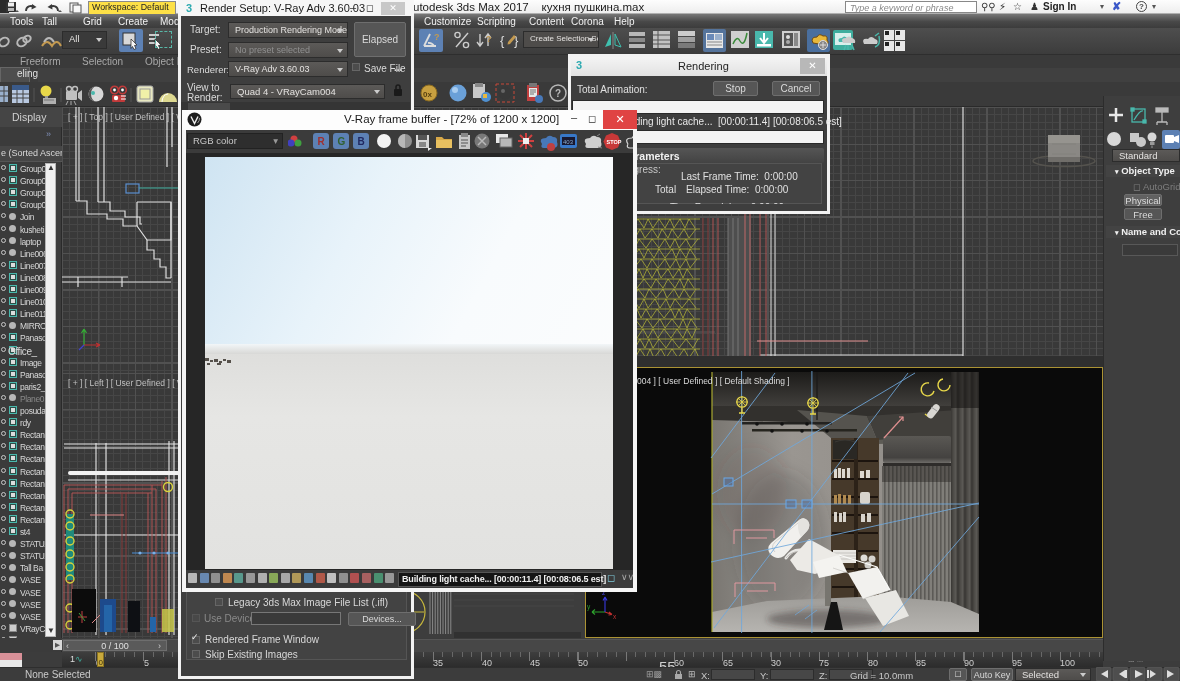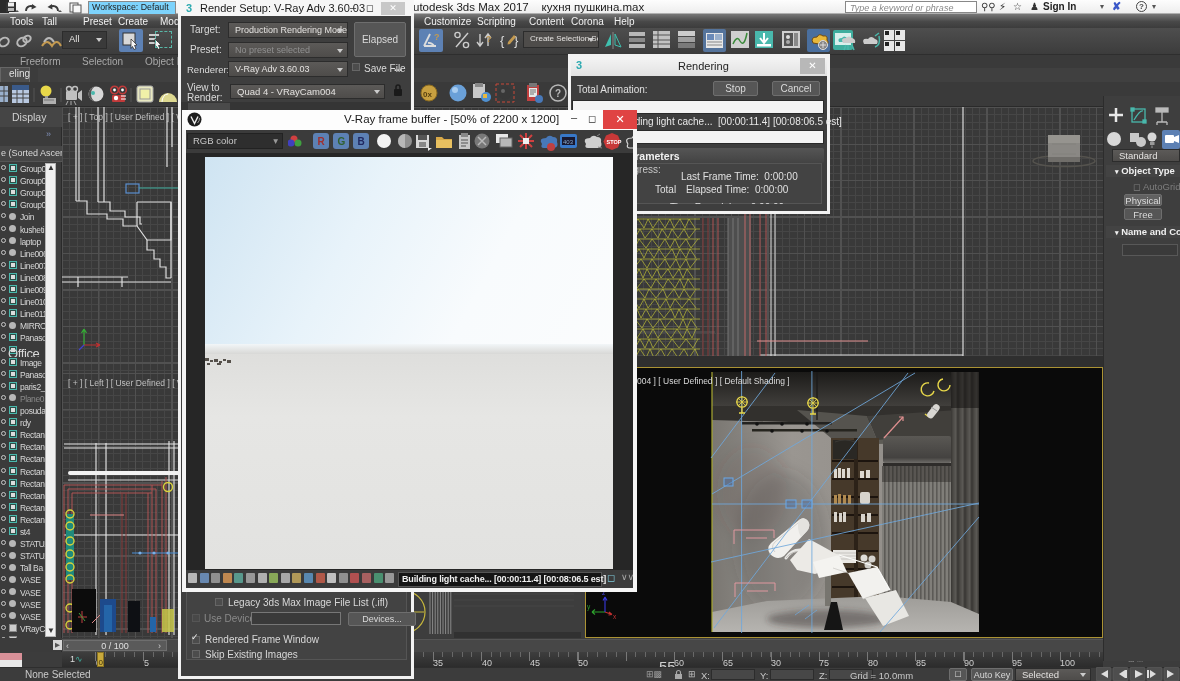--- a/index.html
+++ b/index.html
@@ -27,36 +27,36 @@
     <rect x="6" y="7" width="6" height="3" fill="#bbb"></rect>
 <path d="M24 10 C24 5 29 4 32 6" stroke="#3a3a3a" stroke-width="1.8" fill="none"></path>
     <path d="M30 3 l4.5 3 -5 2.5 z" fill="#3a3a3a"></path>
 <path d="M13 11 l2 -2 2 2 z" fill="#555"></path>
 <path d="M56 10 C56 5 51 4 48 6" stroke="#3a3a3a" stroke-width="1.8" fill="none"></path>
     <path d="M50 3 l-4.5 3 5 2.5 z" fill="#3a3a3a"></path>
 <path d="M56 11 l2 -2 2 2 z" fill="#555"></path>
 <rect x="68" y="2" width="8" height="9" fill="none" stroke="#555"></rect>
     <rect x="71" y="4" width="8" height="8" fill="#f8f8f8" stroke="#555"></rect>
 </svg>
-<div class="a" style="left:88px;top:1px;width:88px;height:16px;background:#7dd3fc;border:1px solid #8a8a8a;font-size:8.8px;color:#222;padding:0 3px;line-height:10px">Workspace: Default <span style="float:right;color:#555">▾</span></div>
+<div class="a" style="left:88px;top:1px;width:88px;height:16px;background:#fde047;border:1px solid #8a8a8a;font-size:8.8px;color:#222;padding:0 3px;line-height:10px">Workspace: Default <span style="float:right;color:#555">▾</span></div>
 <div class="tx" style="left:413px;top:1px;font-size:11.5px;color:#1a1a1a">utodesk 3ds Max 2017&nbsp;&nbsp;&nbsp;&nbsp;кухня пушкина.max</div>
 <div class="a" style="left:845px;top:1px;width:132px;height:12px;background:#fff;border:1px solid #888;font-size:9px;font-style:italic;color:#888;padding:1px 4px">Type a keyword or phrase</div>
 <div class="tx" style="left:981px;top:1px;font-size:10px;color:#333">⚲⚲</div>
 <div class="tx" style="left:999px;top:1px;font-size:10px;color:#3a3a3a">⚡︎</div>
 <div class="tx" style="left:1013px;top:1px;font-size:10px;color:#333">☆</div>
 <div class="tx" style="left:1030px;top:1px;font-size:10px;color:#333">♟</div>
 <div class="tx" style="left:1043px;top:1px;font-size:10px;font-weight:bold;color:#222">Sign In</div>
 <div class="tx" style="left:1100px;top:2px;font-size:8px;color:#555">▾</div>
 <div class="tx" style="left:1112px;top:0px;font-size:11px;font-weight:bold;color:#3a57c8">✘</div>
 <div class="a" style="left:1136px;top:1px;width:11px;height:11px;border:1.5px solid #444;border-radius:50%;font-size:8px;color:#444;text-align:center;line-height:9px;font-weight:bold">?</div>
 <div class="tx" style="left:1152px;top:2px;font-size:8px;color:#555">▾</div>
 <div class="a" style="left:0;top:14px;width:1180px;height:14px;background:linear-gradient(#787878,#484848 55%,#3c3c3c)"></div>
 <div class="tx" style="left:10px;top:15.5px;font-size:10px;color:#f2f2f2">Tools</div>
 <div class="tx" style="left:42px;top:15.5px;font-size:10px;color:#f2f2f2">Tall</div>
-<div class="tx" style="left:83px;top:15.5px;font-size:10px;color:#f2f2f2">Preset</div>
+<div class="tx" style="left:83px;top:15.5px;font-size:10px;color:#f2f2f2">Grid</div>
 <div class="tx" style="left:118px;top:15.5px;font-size:10px;color:#f2f2f2">Create</div>
 <div class="tx" style="left:160px;top:15.5px;font-size:10px;color:#f2f2f2">Modi</div>
 <div class="tx" style="left:424px;top:15.5px;font-size:10px;color:#f2f2f2">Customize</div>
 <div class="tx" style="left:477px;top:15.5px;font-size:10px;color:#f2f2f2">Scripting</div>
 <div class="tx" style="left:529px;top:15.5px;font-size:10px;color:#f2f2f2">Content</div>
 <div class="tx" style="left:571px;top:15.5px;font-size:10px;color:#f2f2f2">Corona</div>
 <div class="tx" style="left:614px;top:15.5px;font-size:10px;color:#f2f2f2">Help</div>
 <div class="a" style="left:0;top:28px;width:1180px;height:27px;background:linear-gradient(#4e4e4e,#3c3c3c);border-bottom:1px solid #2e2e2e"></div>
 <svg class="a" style="left:0px;top:30px" width="62" height="24" viewBox="0 0 62 24">
 <g stroke="#b8b8b8" stroke-width="2" fill="none">
@@ -170,21 +170,21 @@
         <rect x="12" y="1" width="4" height="4"></rect>
         <rect x="1" y="12" width="4" height="4"></rect>
         <rect x="12" y="12" width="4" height="4"></rect>
       </g>
     </g>
 </svg>
 <div class="a" style="left:0;top:55px;width:1180px;height:13px;background:#3a3a3a"></div>
 <div class="tx" style="left:20px;top:56px;font-size:10px;color:#a8a8a8">Freeform</div>
 <div class="tx" style="left:82px;top:56px;font-size:10px;color:#a8a8a8">Selection</div>
 <div class="tx" style="left:145px;top:56px;font-size:10px;color:#a8a8a8">Object P</div>
-<div class="a" style="left:0;top:67px;width:30px;height:15px;background:#4e4e4e;border:1px solid #666;border-bottom:none;color:#e0e0e0;font-size:10px;padding-left:8px">eling</div>
+<div class="a" style="left:0;top:67px;width:30px;height:15px;background:#4e4e4e;border:1px solid #666;border-bottom:none;color:#e0e0e0;font-size:10px;padding-left:16px">eling</div>
 <div class="a" style="left:38px;top:68px;width:1142px;height:14px;background:#404040"></div>
 <div class="a" style="left:0;top:82px;width:1180px;height:25px;background:#3a3a3a;border-bottom:1px solid #2a2a2a"></div>
 <svg class="a" style="left:0px;top:84px" width="178" height="22" viewBox="0 0 178 22">
 <rect x="0" y="2" width="8" height="16" fill="#9ab0cc"></rect>
     <path d="M0 7 h8 M0 12 h8 M4 2 v16" stroke="#444"></path>
 <g transform="translate(12,1)">
       <rect x="0" y="0" width="17" height="18" fill="#b8c8e0"></rect>
       <rect x="0" y="0" width="17" height="5" fill="#3a5a8a"></rect>
       <path d="M0 9 h17 M0 13 h17 M5 5 v13 M11 5 v13" stroke="#444"></path>
     </g>
@@ -352,21 +352,21 @@
     <span style="position:absolute;left:9px;top:1px;width:8px;height:8px;background:#2e4e48;border:1px solid #49b8ac">
       <span style="position:absolute;left:1px;top:1px;width:4px;height:4px;background:#ddd"></span>
     </span>
     <span style="position:absolute;left:20px;top:1px;font-size:8.5px;letter-spacing:-0.4px;color:#d8d8d8">Panaso</span>
   </div>
 <div class="a" style="left:0;top:344.5px;width:45px;height:12px;overflow:hidden">
     <span style="position:absolute;left:1px;top:2px;width:5px;height:5px;border:1px solid #c8c8c8;border-radius:50%"></span>
     <span style="position:absolute;left:9px;top:1px;width:8px;height:8px;background:#2e4e48;border:1px solid #49b8ac">
       <span style="position:absolute;left:1px;top:1px;width:4px;height:4px;background:#ddd"></span>
     </span>
-    <span style="position:absolute;left:8px;top:1px;font-size:13px;letter-spacing:-0.4px;color:#d8d8d8">Office_</span>
+    <span style="position:absolute;left:8px;top:1px;font-size:10px;letter-spacing:-0.4px;color:#d8d8d8">Office_</span>
   </div>
 <div class="a" style="left:0;top:356.6px;width:45px;height:12px;overflow:hidden">
     <span style="position:absolute;left:1px;top:2px;width:5px;height:5px;border:1px solid #c8c8c8;border-radius:50%"></span>
     <span style="position:absolute;left:9px;top:1px;width:8px;height:8px;background:#2e4e48;border:1px solid #49b8ac">
       <span style="position:absolute;left:1px;top:1px;width:4px;height:4px;background:#ddd"></span>
     </span>
     <span style="position:absolute;left:20px;top:1px;font-size:8.5px;letter-spacing:-0.4px;color:#d8d8d8">Image</span>
   </div>
 <div class="a" style="left:0;top:368.7px;width:45px;height:12px;overflow:hidden">
     <span style="position:absolute;left:1px;top:2px;width:5px;height:5px;border:1px solid #c8c8c8;border-radius:50%"></span>
@@ -1008,21 +1008,21 @@
 <div class="tx" style="left:205px;top:634px;font-size:10px;color:#d8d8d8;z-index:23">Rendered Frame Window</div>
 <div class="a" style="left:192px;top:650px;width:8px;height:8px;background:#4c4c4c;border:1px solid #666;z-index:23"></div>
 <div class="tx" style="left:205px;top:649px;font-size:10px;color:#d8d8d8;z-index:23">Skip Existing Images</div>
 <div class="a" style="left:182px;top:110px;width:455px;height:482px;background:#262626;border:4px solid #f5f5f5;border-top:none;z-index:30"></div>
 <div class="a" style="left:182px;top:110px;width:455px;height:20px;background:#fdfdfd;z-index:31"></div>
 <svg class="a" style="left:187px;top:112px;z-index:32" width="15" height="15" viewBox="0 0 15 15">
     <circle cx="7.5" cy="7.5" r="7" fill="#1e1e1e"></circle>
     <path d="M4 4.5 l3.5 7 3.5 -7" stroke="#eee" stroke-width="1.4" fill="none"></path>
     <path d="M10.5 11 a6 6 0 0 0 2 -5" stroke="#999" stroke-width="1" fill="none"></path>
   </svg>
-<div class="tx" style="left:344px;top:113px;font-size:11.5px;color:#1a1a1a;z-index:32">V-Ray frame buffer - [50% of 2200 x 1200]</div>
+<div class="tx" style="left:344px;top:113px;font-size:11.5px;color:#1a1a1a;z-index:32">V-Ray frame buffer - [72% of 1200 x 1200]</div>
 <div class="tx" style="left:571px;top:111px;font-size:11px;color:#333;z-index:32">–</div>
 <div class="tx" style="left:588px;top:113px;font-size:10px;color:#333;z-index:32">◻</div>
 <div class="a" style="left:603px;top:110px;width:34px;height:19px;background:#e04343;color:#fff;font-size:11px;text-align:center;line-height:18px;z-index:32">✕</div>
 <div class="a" style="left:186px;top:130px;width:447px;height:23px;background:#3b3b3b;z-index:31"></div>
 <div class="a" style="left:187px;top:133px;width:96px;height:16px;background:#2e2e2e;border:1px solid #222;color:#c8c8c8;font-size:9.5px;line-height:14px;padding-left:5px;z-index:32">RGB color<span style="float:right;margin-right:4px;color:#999">▾</span></div>
 <svg class="a" style="left:288px;top:132px;z-index:32" width="345" height="19" viewBox="0 0 345 19">
 <g>
       <circle cx="6" cy="7" r="3.5" fill="#d04040"></circle>
       <circle cx="10" cy="11" r="3.5" fill="#40a040"></circle>
       <circle cx="3" cy="11" r="3.5" fill="#4040c0"></circle>

